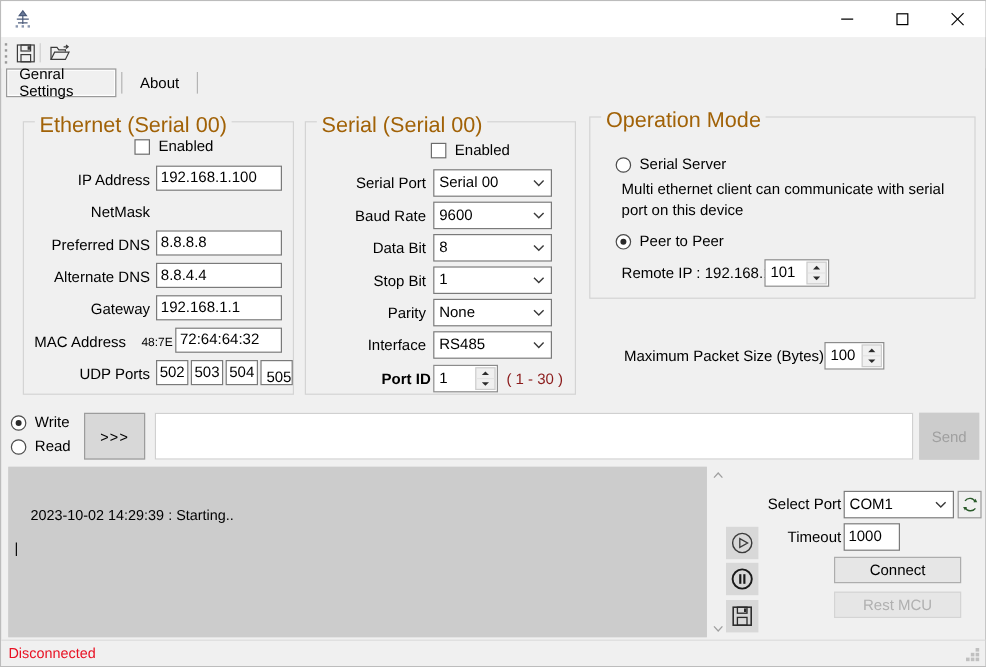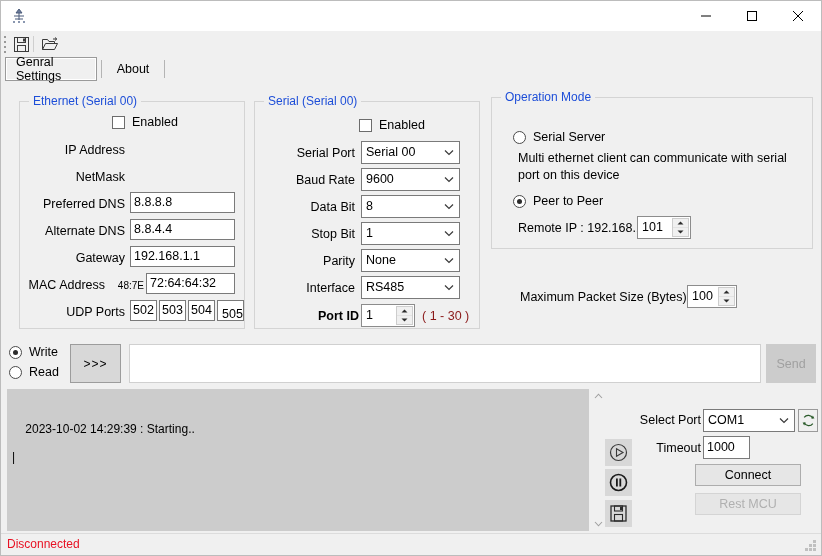--- a/index.html
+++ b/index.html
@@ -74,21 +74,21 @@
   .tab-divider { position:absolute; top:3px; width:1px; height:18px; background:#b4b4b4; }
 
   
   .group {
     position:absolute;
     border:1px solid #d4d4d4;
   }
   .group > .legend {
     position:absolute; top:-8px; left:9px;
     background:#f0f0f0; padding:0 4px;
-    font-size:12px; color:#1d4ed8; white-space:nowrap;
+    font-size:18px; color:#a16207; white-space:nowrap;
   }
 
   #grp-ethernet { left:18px; top:100px; width:226px; height:228px; }
   #grp-serial   { left:253px; top:100px; width:226px; height:228px; }
   #grp-opmode   { left:490px; top:96px;  width:322px; height:152px; }
 
   
   .lbl {
     position:absolute; text-align:right;
     font-size:12.5px; color:#000; line-height:16px;
@@ -320,20 +320,21 @@
 
   <div class="group" id="grp-ethernet">
     <span class="legend">Ethernet (Serial 00)</span>
 
     <div class="chk" style="left:92px; top:13px;">
       <span class="box"></span>
       <span class="cl">Enabled</span>
     </div>
 
     <span class="lbl" style="left:0px; top:40px; width:105px;">IP Address</span>
+    <div class="txt" style="left:110px; top:36px; width:105px;">192.168.1.100</div>
 
     <span class="lbl" style="left:0px; top:67px; width:105px;">NetMask</span>
 
     <span class="lbl" style="left:0px; top:94px; width:105px;">Preferred DNS</span>
     <div class="txt" style="left:110px; top:90px; width:105px;">8.8.8.8</div>
 
     <span class="lbl" style="left:0px; top:121px; width:105px;">Alternate DNS</span>
     <div class="txt" style="left:110px; top:117px; width:105px;">8.8.4.4</div>
 
     <span class="lbl" style="left:0px; top:148px; width:105px;">Gateway</span>

